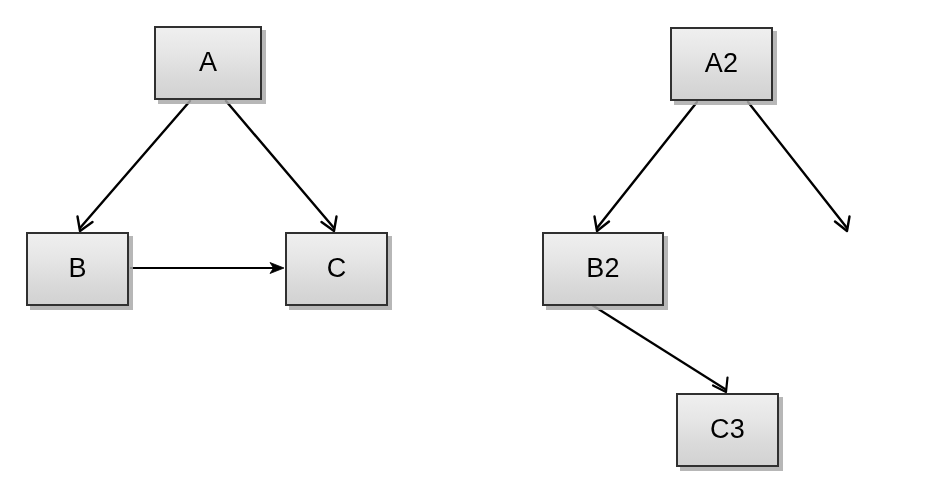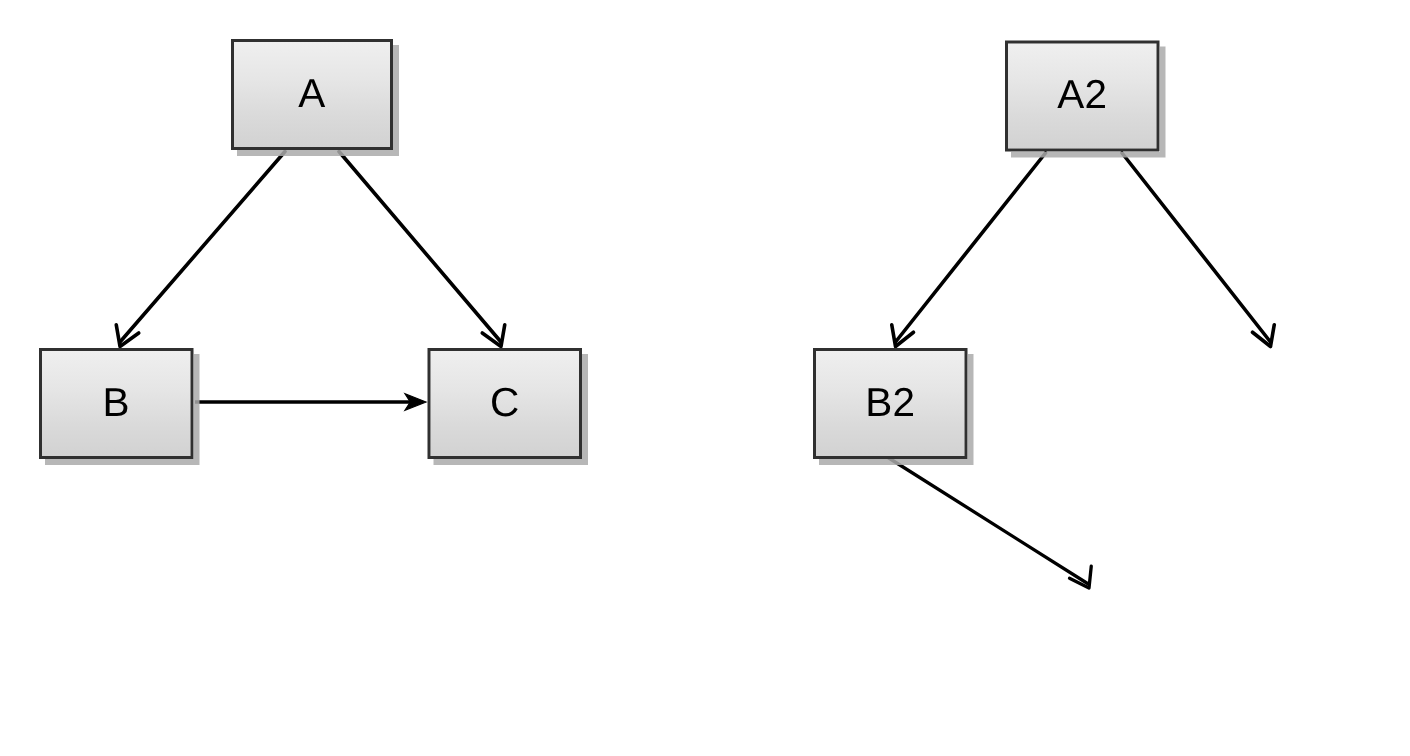--- a/index.html
+++ b/index.html
@@ -98,19 +98,22 @@
   </div>
 
   <div class="node" style="left:285px; top:232px; width:103px; height:74px;">
     <span class="node-label">C</span>
   </div>
 
   <div class="node" style="left:670px; top:27px; width:103px; height:74px;">
     <span class="node-label">A2</span>
   </div>
 
-  <div class="node" style="left:542px; top:232px; width:103px; height:74px;text-align:center;">
+  <div class="node" style="left:542px; top:232px; width:122px; height:74px;text-align:center;">
     <span class="node-label">B2</span>
   </div>
 
 
+  <div class="node" style="left:676px; top:393px; width:103px; height:74px;">
+    <span class="node-label">C3</span>
+  </div>
 
 </div>
 
 </body></html>

